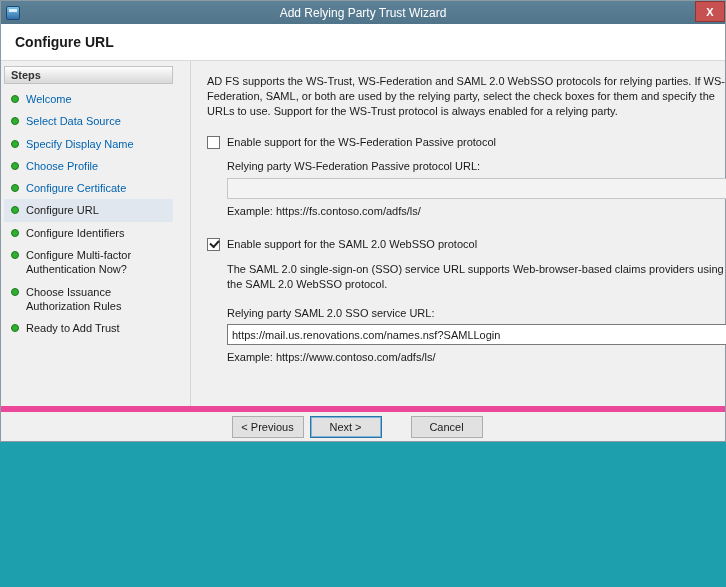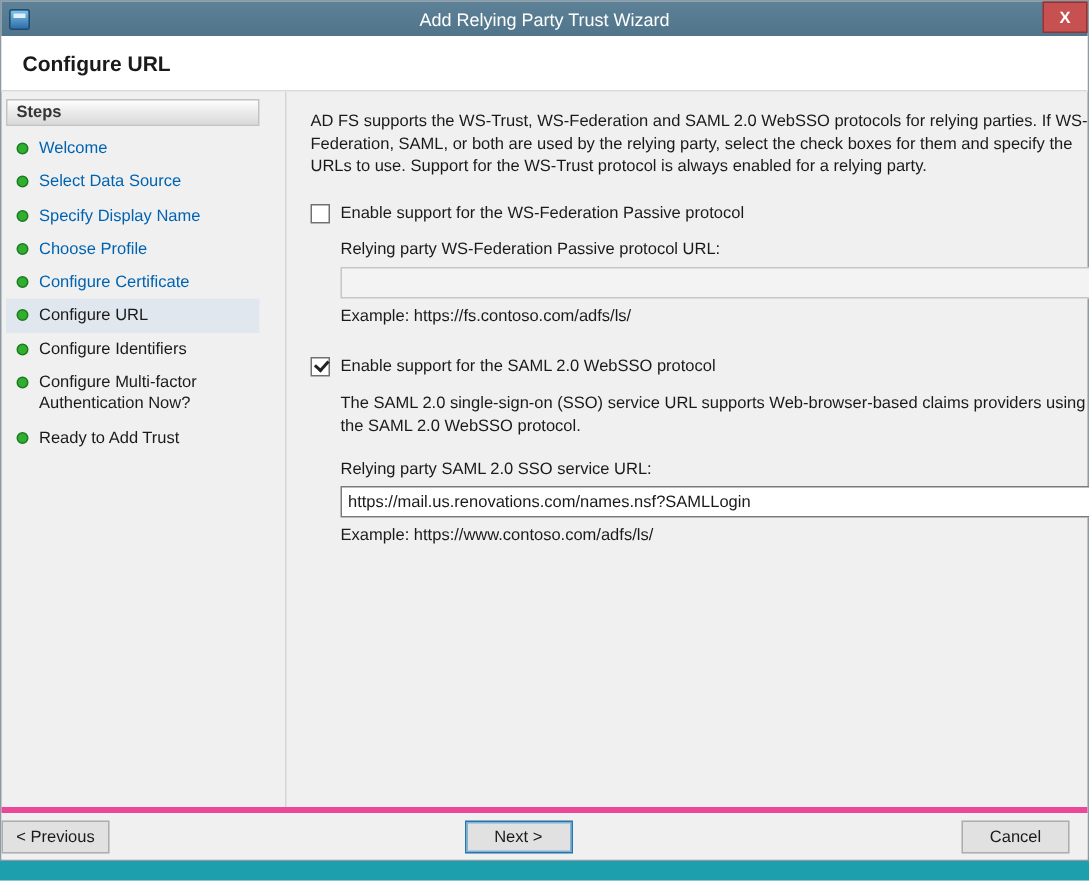--- a/index.html
+++ b/index.html
@@ -9,21 +9,21 @@
     font-size: 11px;
     color: #1a1a1a;
     background: #1d9fae; 
     position: relative;
     overflow: hidden;
   }
   .dialog {
     position: absolute;
     top: 0; left: 0;
     width: 726px;
-    height: 574px;
+    height: 442px;
     background: #f0f0f0;
     border: 1px solid #8b9aa5;
     display: flex;
     flex-direction: column;
   }
   
   .titlebar {
     height: 23px;
     background: linear-gradient(#5d8196, #50758b);
     display: flex;
@@ -168,25 +168,25 @@
   }
   .url-input:disabled {
     background: #f3f3f3;
     border-color: #c6c6c6;
   }
   .url-input.enabled { border-color: #7a7a7a; }
   .example { margin-bottom: 18px; color: #1a1a1a; }
   
   .footer {
     flex: 0 0 auto;
-    border-top: 4px solid #ec4899;
+    border-top: 6px solid #ec4899;
     height: 35px;
     display: flex;
     align-items: center;
-    justify-content: space-between;
+    justify-content: center;
     padding-right: 12px;
     gap: 6px;
     background: #f0f0f0;
   }
   .btn {
     min-width: 72px;
     height: 22px;
     background: #e1e1e1;
     border: 1px solid #adadad;
     font-family: "Liberation Sans", sans-serif;
@@ -248,20 +248,24 @@
       <div class="step-item todo">
         <span class="step-bullet"></span>
         <span class="step-label">Configure Identifiers</span>
       </div>
       <div class="step-item todo">
         <span class="step-bullet"></span>
         <span class="step-label">Configure Multi-factor Authentication Now?</span>
       </div>
       <div class="step-item todo">
         <span class="step-bullet"></span>
+        <span class="step-label">Choose Issuance Authorization Rules</span>
+      </div>
+      <div class="step-item todo">
+        <span class="step-bullet"></span>
         <span class="step-label">Ready to Add Trust</span>
       </div>
     </div>
 
     <div class="content">
       <div class="intro">AD FS supports the WS-Trust, WS-Federation and SAML 2.0 WebSSO protocols for relying parties.  If WS-Federation, SAML, or both are used by the relying party, select the check boxes for them and specify the URLs to use.  Support for the WS-Trust protocol is always enabled for a relying party.</div>
 
       <div class="checkbox-row">
         <span class="checkbox"></span>
         <span>Enable support for the WS-Federation Passive protocol</span>

